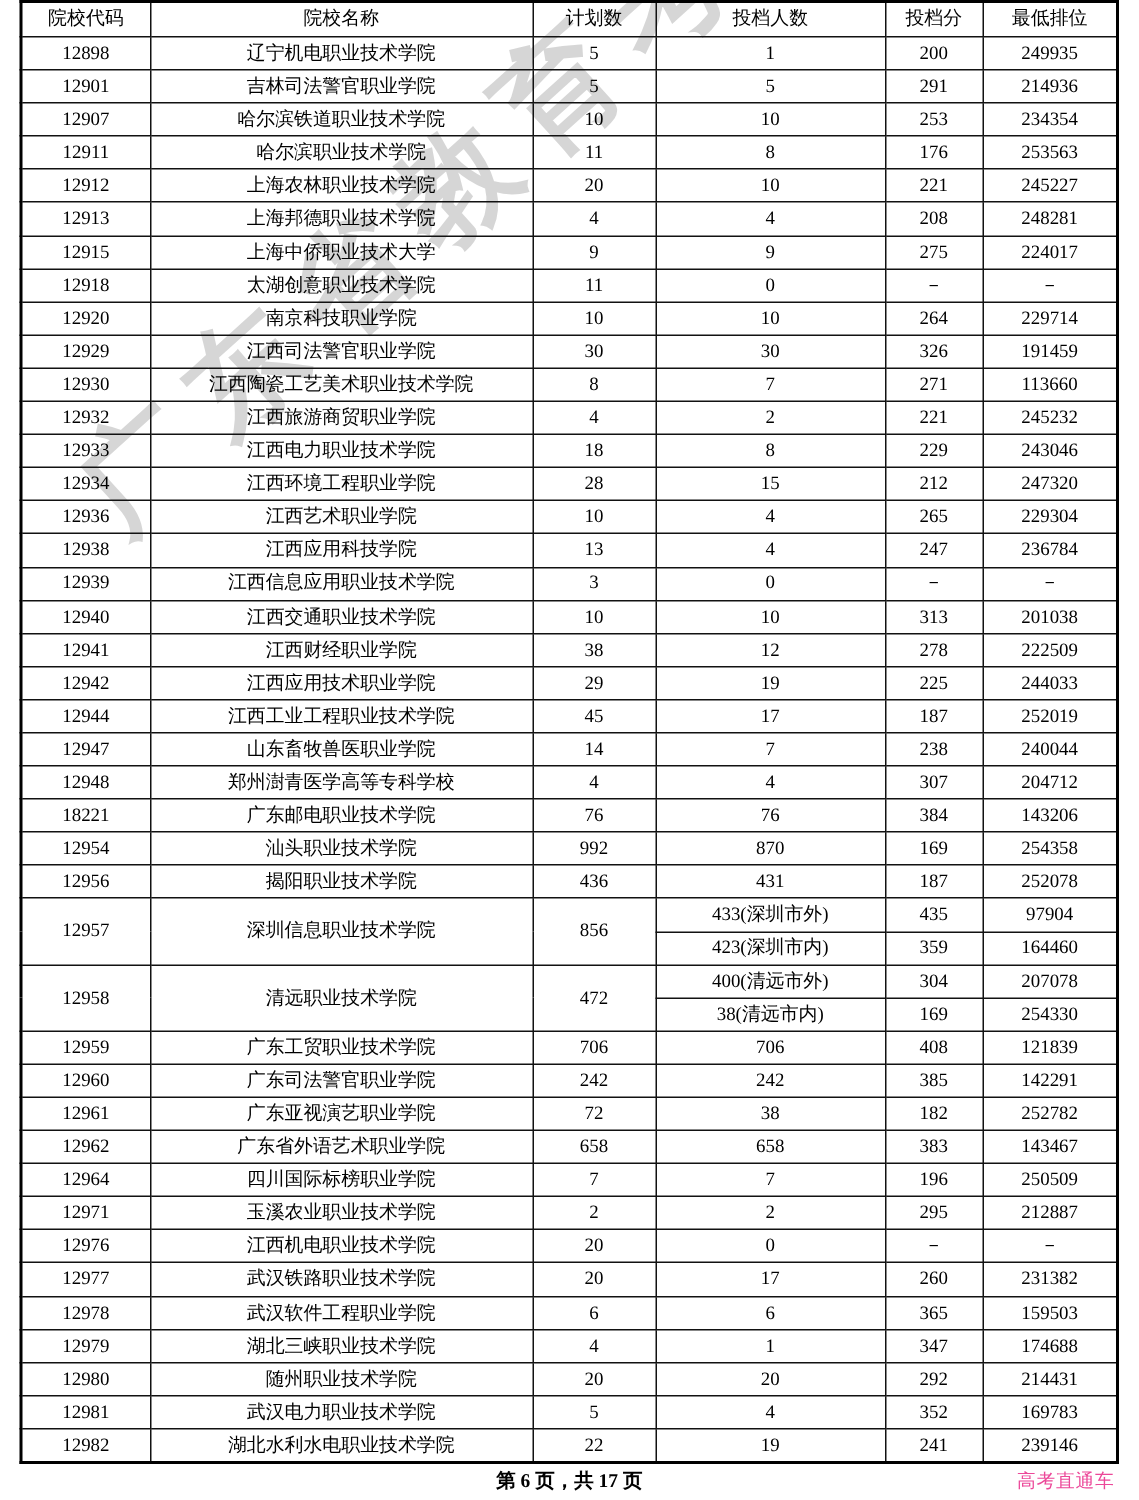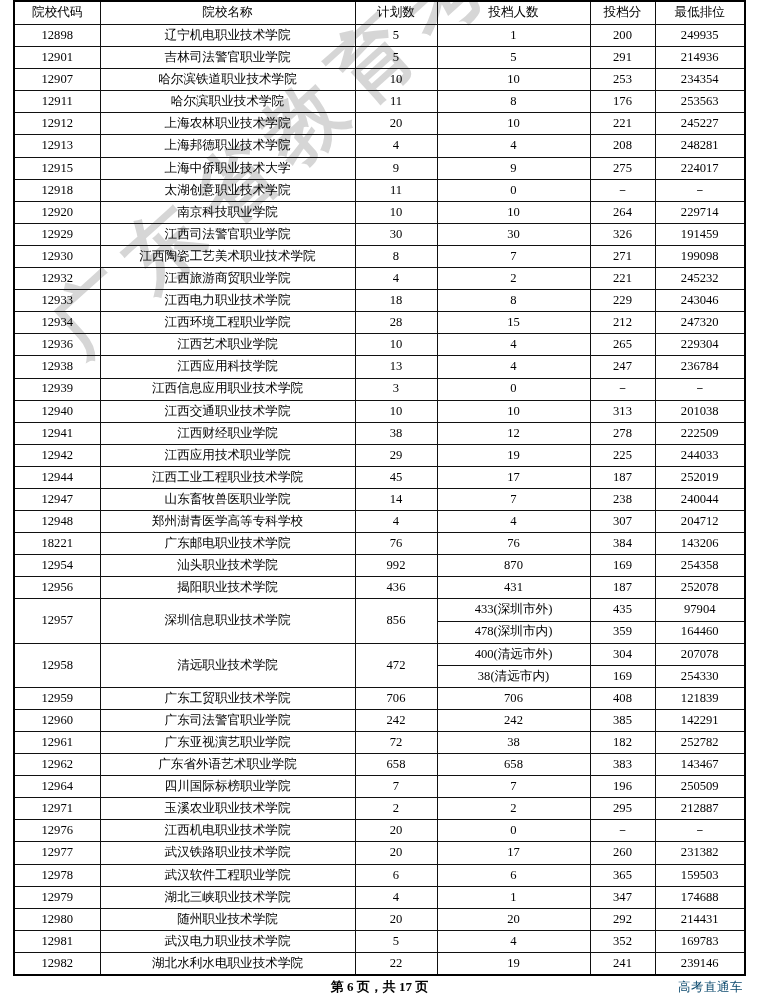--- a/index.html
+++ b/index.html
@@ -122,21 +122,21 @@
     text-align: center;
     font-size: 13px;
     font-weight: bold;
     font-family: "Liberation Serif", "DejaVu Serif", serif;
   }
   .brand {
     position: absolute;
     right: 16px;
     top: 1px;
     font-size: 12.5px;
-    color: #0c4a6e;
+    color: #ec4899;
     font-family: Liberation Mono, monospace;
     letter-spacing: 0.5px;
   }
 </style>
 </head>
 <body>
 
 <div id="page">
 
   <div class="watermark">
@@ -244,21 +244,21 @@
             <td>30</td>
             <td>326</td>
             <td>191459</td>
           </tr>
           <tr>
             <td>12930</td>
             <td class="name-cell">江西陶瓷工艺美术职业技术学院</td>
             <td>8</td>
             <td>7</td>
             <td>271</td>
-            <td>199098</td>
+            <td>113660</td>
           </tr>
           <tr>
             <td>12932</td>
             <td class="name-cell">江西旅游商贸职业学院</td>
             <td>4</td>
             <td>2</td>
             <td>221</td>
             <td>245232</td>
           </tr>
           <tr>
@@ -375,21 +375,21 @@
           </tr>
           <tr>
             <td rowspan="2">12957</td>
             <td class="name-cell" rowspan="2">深圳信息职业技术学院</td>
             <td rowspan="2">856</td>
             <td>433(深圳市外)</td>
             <td>435</td>
             <td>97904</td>
           </tr>
           <tr>
-            <td>478(深圳市内)</td>
+            <td>423(深圳市内)</td>
             <td>359</td>
             <td>164460</td>
           </tr>
           <tr>
             <td rowspan="2">12958</td>
             <td class="name-cell" rowspan="2">清远职业技术学院</td>
             <td rowspan="2">472</td>
             <td>400(清远市外)</td>
             <td>304</td>
             <td>207078</td>

